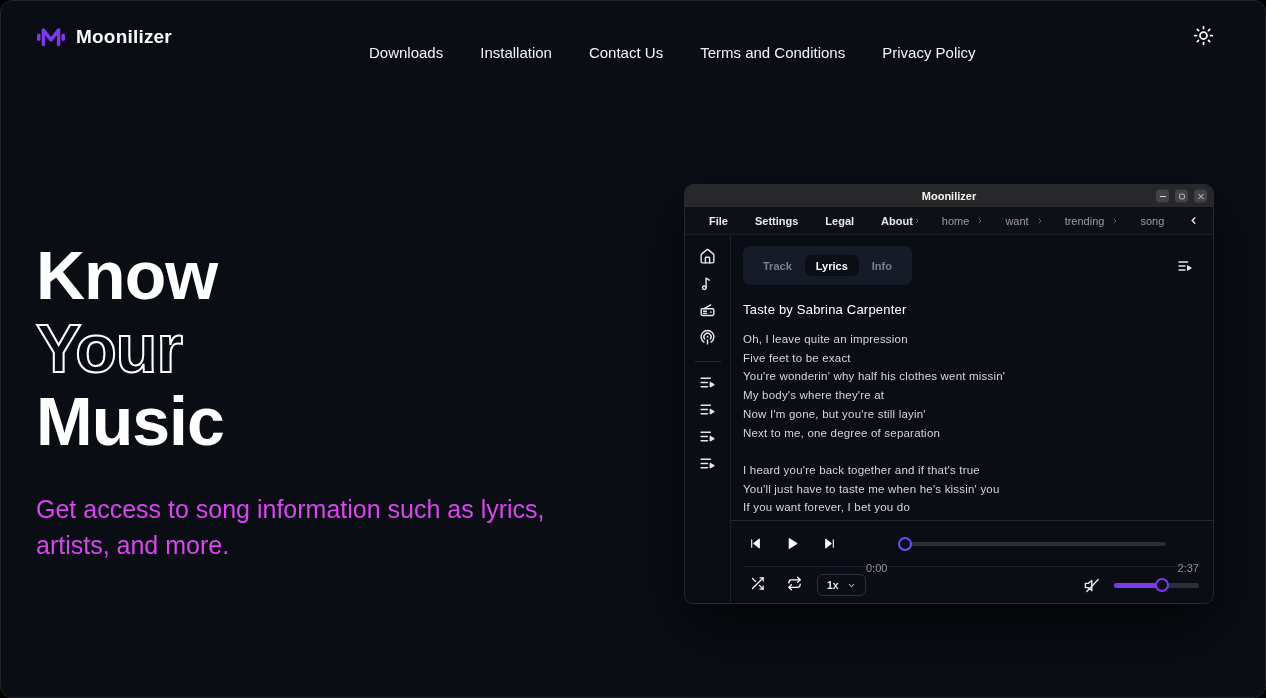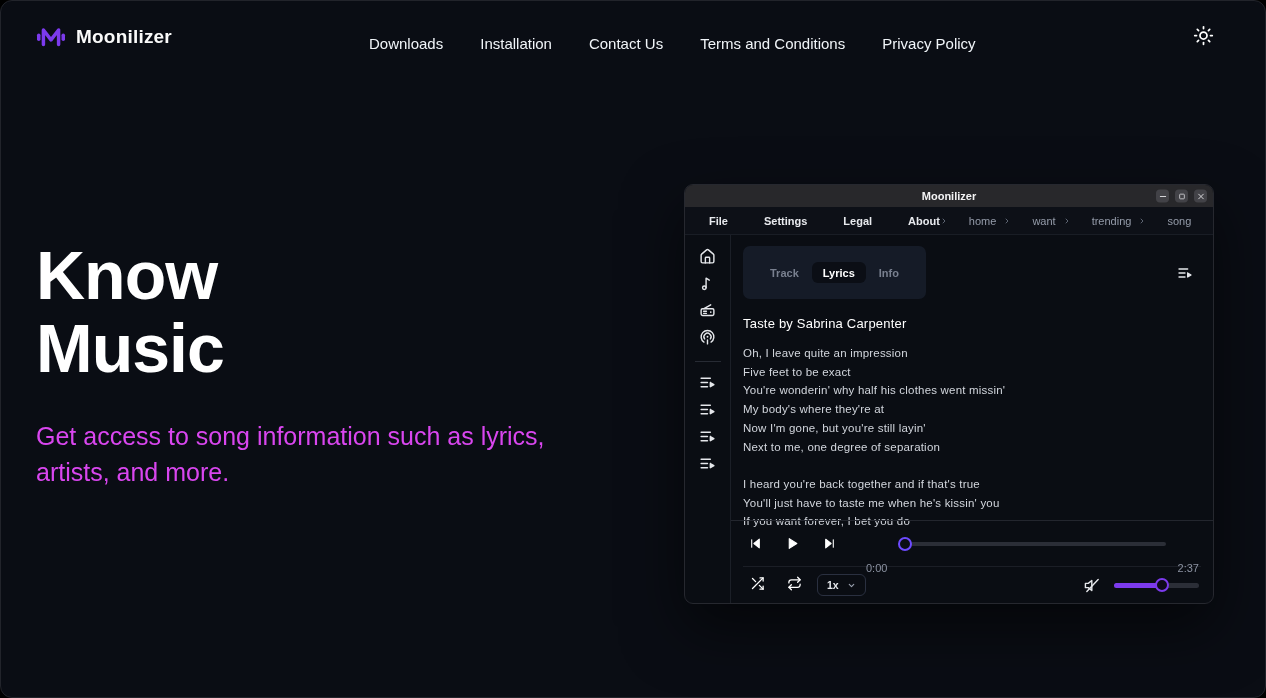--- a/index.html
+++ b/index.html
@@ -15,21 +15,21 @@
   
   .icon { display:inline-flex; align-items:center; justify-content:center; color:inherit; }
   .icon svg { width:100%; height:100%; display:block; }
 
   
   .navbar { position:relative; height:72px; }
   .brand { position:absolute; left:34px; top:50%; transform:translateY(-50%);
            display:flex; align-items:center; gap:9px; cursor:pointer; }
   .brand .icon { width:32px; height:28px; color:#7c3aed; }
   .brand-name { font-size:19px; font-weight:700; color:#fafafa; letter-spacing:.2px; }
-  .nav-links { position:absolute; left:368px; top:6px; height:72px; display:flex; align-items:center; gap:37px; }
+  .nav-links { position:absolute; left:368px; top:15px; height:72px; display:flex; align-items:center; gap:37px; }
   .nav-link { font-size:15px; font-weight:500; color:#f1f5f9; text-decoration:none; cursor:pointer; white-space:nowrap; }
   .theme-toggle { position:absolute; right:51px; top:50%; transform:translateY(-50%);
                   background:none; border:none; color:#fff; cursor:pointer; }
   .theme-toggle .icon { width:21px; height:21px; }
 
   
   .hero { position:absolute; left:35px; top:238px; }
   .hero-line { font-size:68px; line-height:73px; font-weight:800; color:#fff; letter-spacing:-1px; }
   .hero-line.outline { color:transparent; -webkit-text-stroke:2px #fff; }
   .hero-subtitle { margin-top:34px; width:560px; font-size:25px; line-height:1.42; color:#d946ef; font-weight:400; }
@@ -43,21 +43,21 @@
               display:flex; align-items:center; justify-content:center; flex:none; }
   .titlebar-title { font-size:11px; font-weight:700; color:#f4f4f5; }
   .win-buttons { position:absolute; right:6px; top:50%; transform:translateY(-50%); display:flex; gap:6px; }
   .win-btn { width:13px; height:13px; border:none; border-radius:4px; background:#424247;
              color:#d4d4d8; display:inline-flex; align-items:center; justify-content:center;
              cursor:pointer; padding:2.5px; }
 
   .menubar { height:28px; background:#0d1017; border-bottom:1px solid #191d25;
              display:flex; align-items:center; padding:0 11px; flex:none; }
   .menubar-logo { width:15px; height:14px; color:#7c3aed; margin-right:13px; }
-  .menu-items { display:flex; gap:36px; }
+  .menu-items { display:flex; gap:27px; }
   .menu-item { background:none; border:none; color:#e8eaee; font-size:11px; font-weight:600; cursor:pointer; font-family:inherit; }
   .crumbs { margin-left:auto; display:flex; align-items:center; gap:7px; }
   .crumb { display:flex; align-items:center; gap:21px; }
   .crumb .icon { width:8px; height:8px; color:#5d6472; }
   .crumb-link { font-size:11px; color:#959caa; cursor:pointer; }
   .win-nav { display:flex; gap:27px; margin-left:24px; }
   .win-nav-btn { background:none; border:none; color:#e8eaee; cursor:pointer; width:11px; height:11px; padding:0; }
   .conn-icon { width:14px; height:13px; color:#e8eaee; margin-left:20px; }
 
   .win-body { flex:1; display:flex; min-height:0; }
@@ -66,21 +66,21 @@
                  display:flex; flex-direction:column; align-items:center; padding-top:13px; }
   .side-btn { background:none; border:none; color:#e5e7eb; cursor:pointer;
               width:17px; height:17px; padding:0; margin-bottom:10px; }
   .side-group { display:flex; flex-direction:column; align-items:center; }
   .side-divider { width:26px; height:1px; background:#272b34; margin:5px 0 12px; }
 
   .win-content { flex:1; display:flex; flex-direction:column; min-width:0; }
   .content-inner { flex:1; padding:11px 12px 0; min-height:0; }
 
   .tabs-row { display:flex; align-items:center; justify-content:space-between; }
-  .tab-group { display:inline-flex; gap:2px; background:#151b27; border-radius:7px; padding:16px; }
+  .tab-group { display:inline-flex; gap:2px; background:#151b27; border-radius:7px; padding:9px; }
   .tab { background:transparent; border:none; color:#79808f; font-size:11px; font-weight:600;
          padding:4.5px 11px; border-radius:5px; cursor:pointer; font-family:inherit; }
   .tab.active { background:#0b0e15; color:#fff;border-radius:6px; }
   .queue-btn { background:none; border:none; color:#e5e7eb; cursor:pointer; width:16px; height:16px; padding:0; margin-right:8px; }
 
   .song-title { margin-top:17px; font-size:13px; font-weight:400; color:#fff; letter-spacing:.2px; }
 
   .lyrics { margin-top:13px; }
   .lyric-line { font-size:11.5px; line-height:18.7px; min-height:18.7px; color:#d2d6dd; letter-spacing:.2px; }
 
@@ -145,20 +145,21 @@
             <path d="m19.07 4.93-1.41 1.41"></path>
           </svg>
         </span>
     </button>
   </header>
 
   <section class="hero">
     <h1>
 
     <div class="hero-line">Know</div>
+        <div class="hero-line outline">Your</div>
         <div class="hero-line">Music</div>
       </h1>
     <p class="hero-subtitle">Get access to song information such as lyrics, artists, and more.</p>
   </section>
 
   <div class="app-window">
 
     <div class="titlebar">
       <span class="titlebar-title">Moonilizer</span>
       <div class="win-buttons">

